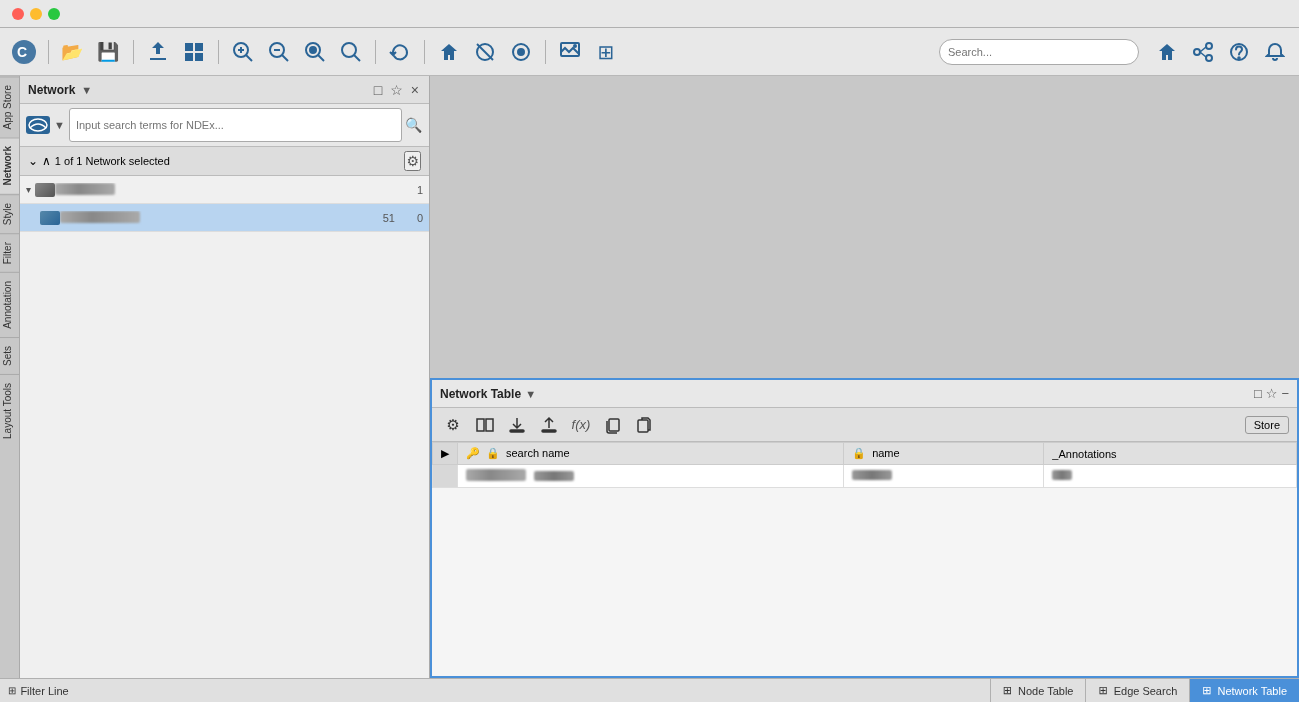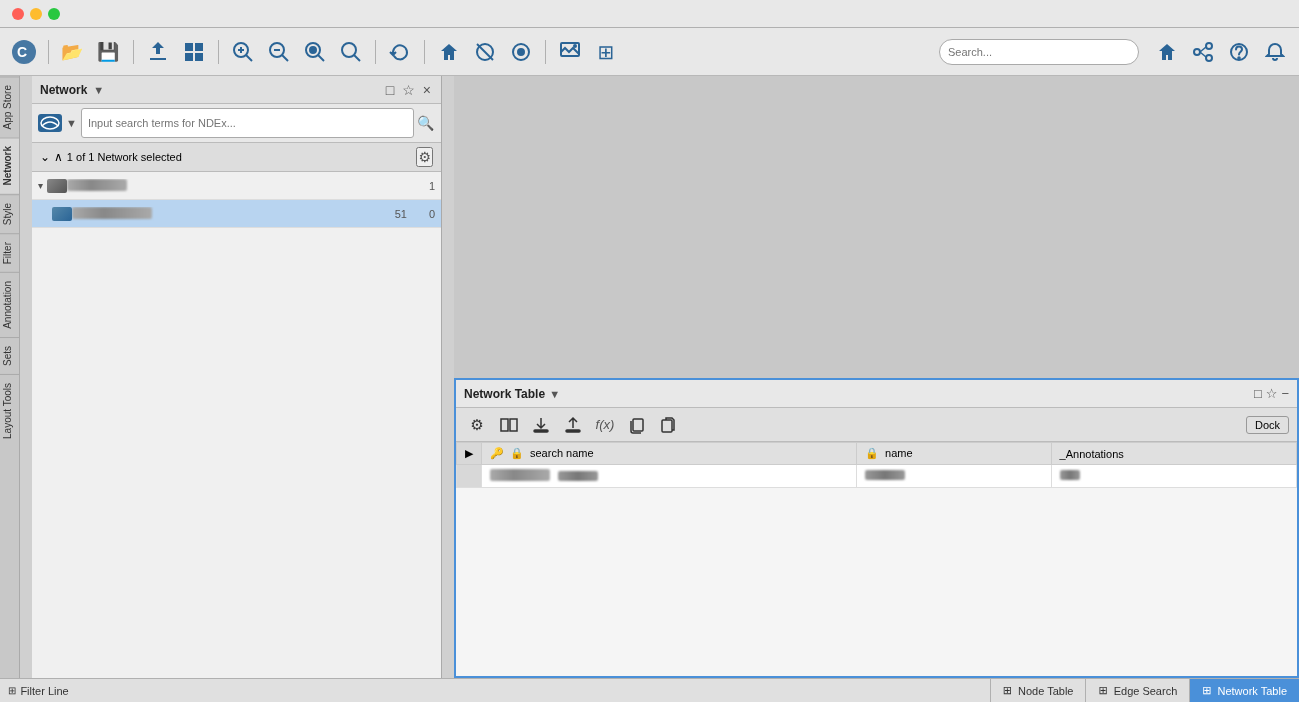--- a/index.html
+++ b/index.html
@@ -50,21 +50,20 @@
       padding: 0 8px; font-size: 11px; outline: none;
       background: white;
     }
     .toolbar-right-icons { display: flex; align-items: center; gap: 4px; margin-left: 8px; }
 
     
     .app-body {
       display: flex;
       height: calc(702px - 28px - 48px - 24px);
       position: relative;
-      gap: 12px;
     }
 
     
     .side-tabs {
       width: 20px;
       background: #c8c8c8;
       display: flex;
       flex-direction: column;
       border-right: 1px solid #aaa;
     }
@@ -101,21 +100,21 @@
     .panel-ctrl-btn { background: none; border: none; cursor: pointer; font-size: 14px; color: #555; padding: 0 2px; }
 
     
     .ndex-bar {
       display: flex; align-items: center; gap: 4px;
       padding: 4px 6px;
       background: #e8e8e8;
       border-bottom: 1px solid #bbb;
     }
     .ndex-logo { width: 24px; height: 18px; background: #2a6496; border-radius: 3px; display: flex; align-items: center; justify-content: center; }
-    .ndex-search { flex: 1; height: 30px; border: 1px solid #aaa; border-radius: 3px; padding: 4px 6px; font-size: 11px; outline: none; background: white; }
+    .ndex-search { flex: 1; height: 22px; border: 1px solid #aaa; border-radius: 3px; padding: 16px 6px; font-size: 11px; outline: none; background: white; }
     .ndex-search-btn { background: none; border: none; cursor: pointer; font-size: 14px; color: #555; }
 
     
     .network-list-header {
       display: flex; align-items: center; justify-content: space-between;
       padding: 4px 8px;
       background: #ddd;
       border-bottom: 1px solid #bbb;
       font-size: 11px;
     }
@@ -522,21 +521,21 @@
               <rect x="5" y="3" width="10" height="12" rx="1"></rect>
               <path d="M3 5v10a2 2 0 0 0 2 2h8"></path>
             </svg>
         </button>
         <button class="nt-toolbar-btn">
           <svg width="18" height="18" viewBox="0 0 18 18" fill="none" stroke="#333" stroke-width="1.5">
               <rect x="2" y="4" width="10" height="12" rx="1"></rect>
               <path d="M6 4V2h6l2 2v10h-2"></path>
             </svg>
         </button>
-        <button class="dock-btn">Dock</button>
+        <button class="dock-btn">Store</button>
       </div>
 
       <div class="nt-table">
         <table>
           <thead>
             <tr>
               <th class="col-arrow">▶</th>
               <th>
                 <span class="th-icon">🔑</span>
                 <span class="th-icon">🔒</span>

